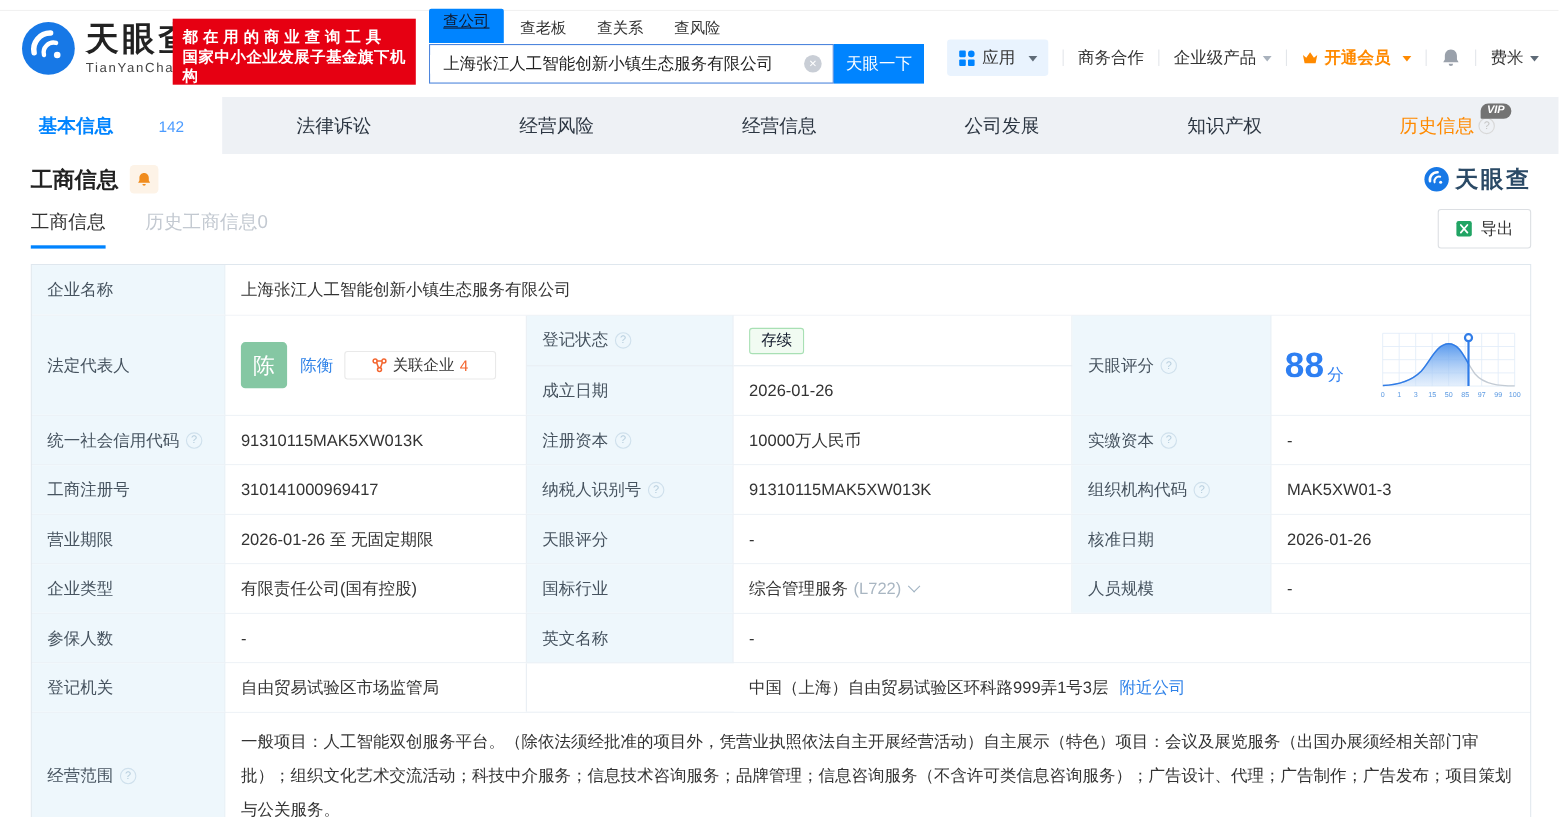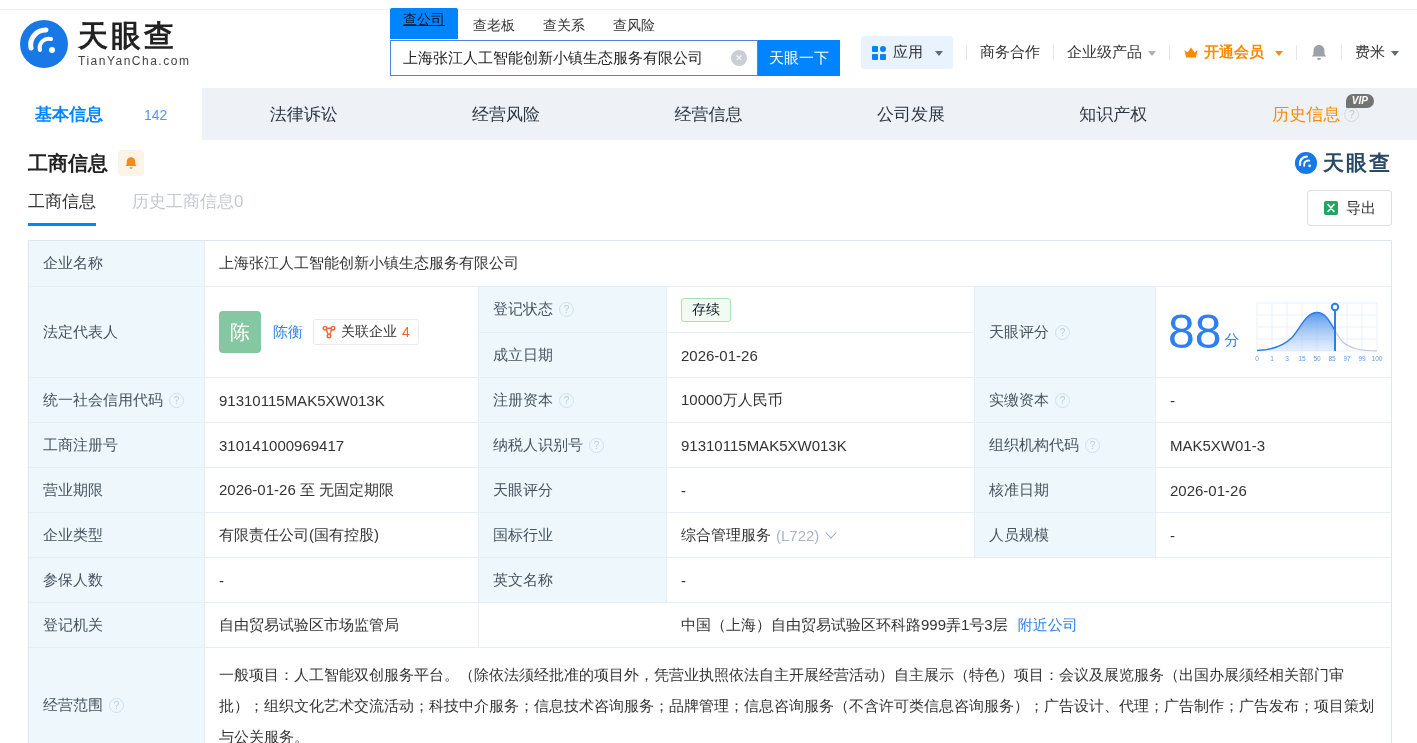--- a/index.html
+++ b/index.html
@@ -93,28 +93,28 @@
   .help { display:inline-flex; align-items:center; justify-content:center; width:15px; height:15px; border-radius:50%;
     border:1px solid #cfe0ec; color:#b6cddd; font-size:10px; margin-left:6px; cursor:pointer; flex:none; }
   .help::after { content:"?"; }
   .help.gray { border-color:#d8d8d8; color:#c4c4c4; margin-left:4px; }
 
   .avatar { width:42px; height:42px; background:#85c7a3; border-radius:4px; color:#fff; font-size:20px;
     display:flex; align-items:center; justify-content:center; cursor:pointer; flex:none; }
   a.blue-link { color:#2f82e8; text-decoration:none; cursor:pointer; }
   .rep-name { margin-left:12px; }
   .rel-badge { display:inline-flex; align-items:center; gap:5px; border:1px solid #e9e9e9; border-radius:3px;
-    padding:3px 8px; margin-left:10px; font-size:14px; color:#333; cursor:pointer; background:#fff; }
+    padding:3px 24px; margin-left:10px; font-size:14px; color:#333; cursor:pointer; background:#fff; }
   .rel-badge .cnt { color:#f3652f; }
 
   .status-badge { display:inline-block; border:1px solid #a8e0b4; background:#f1fbf2; color:#0f172a;
     font-size:14px; padding:2px 10px; border-radius:3px; }
 
   .score-cell { padding:0 6px 0 12px; }
-  .score-num { font-size:48px; font-weight:normal; color:#2e7ff2; line-height:1; }
+  .score-num { font-size:32px; font-weight:bold; color:#2e7ff2; line-height:1; }
   .score-unit { font-size:15px; color:#2e7ff2; margin:16px 0 0 3px; }
   .score-chart { margin-left:auto; }
 
   .industry-code { color:#a9b6c2; margin-left:5px; }
   .chev { width:8px; height:8px; border-right:1.5px solid #9fb1c1; border-bottom:1.5px solid #9fb1c1;
     transform:rotate(45deg); margin:-4px 0 0 8px; display:inline-block; cursor:pointer; }
   .addr-link { margin-left:10px; white-space:nowrap; }
 
   .scope-cell { display:block; padding:11px 14px; line-height:31px; }
   .scope-label { min-height:92px; }
@@ -131,20 +131,24 @@
       <path d="M13,30 A15,15 0 0 1 28,12" stroke="#fff" stroke-width="5" fill="none" stroke-linecap="round"></path>
       <path d="M22,32 A9,9 0 0 1 33,21" stroke="#fff" stroke-width="4" fill="none" stroke-linecap="round"></path>
       <circle cx="34" cy="32" r="3" fill="#fff"></circle>
     </svg>
     <div class="logo-text">
       <div class="logo-cn">天眼查</div>
       <div class="logo-en">TianYanCha.com</div>
     </div>
   </div>
 
+  <div class="banner">
+    <div>都在用的商业查询工具</div>
+    <div>国家中小企业发展子基金旗下机构</div>
+  </div>
 
   <div class="search-area">
     <div class="search-tabs">
       <span class="st active">查公司</span>
       <span class="st">查老板</span>
       <span class="st">查关系</span>
       <span class="st">查风险</span>
     </div>
     <div class="search-row">
       <div class="search-box">

